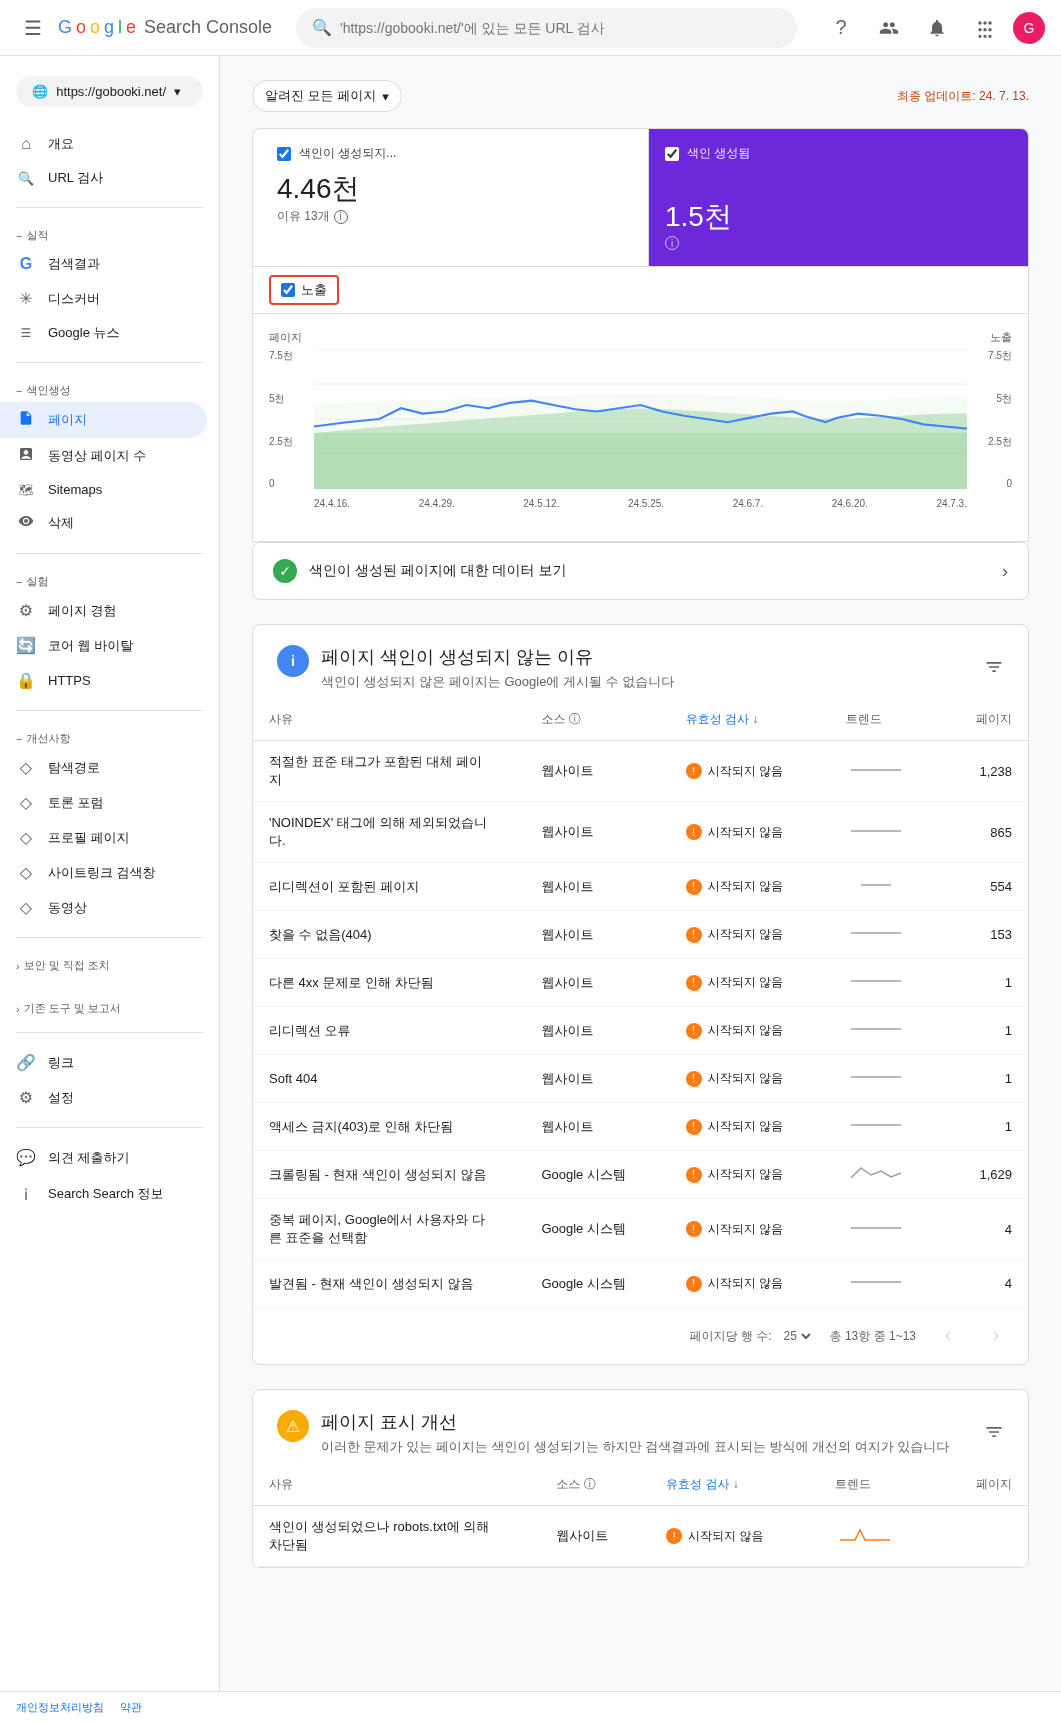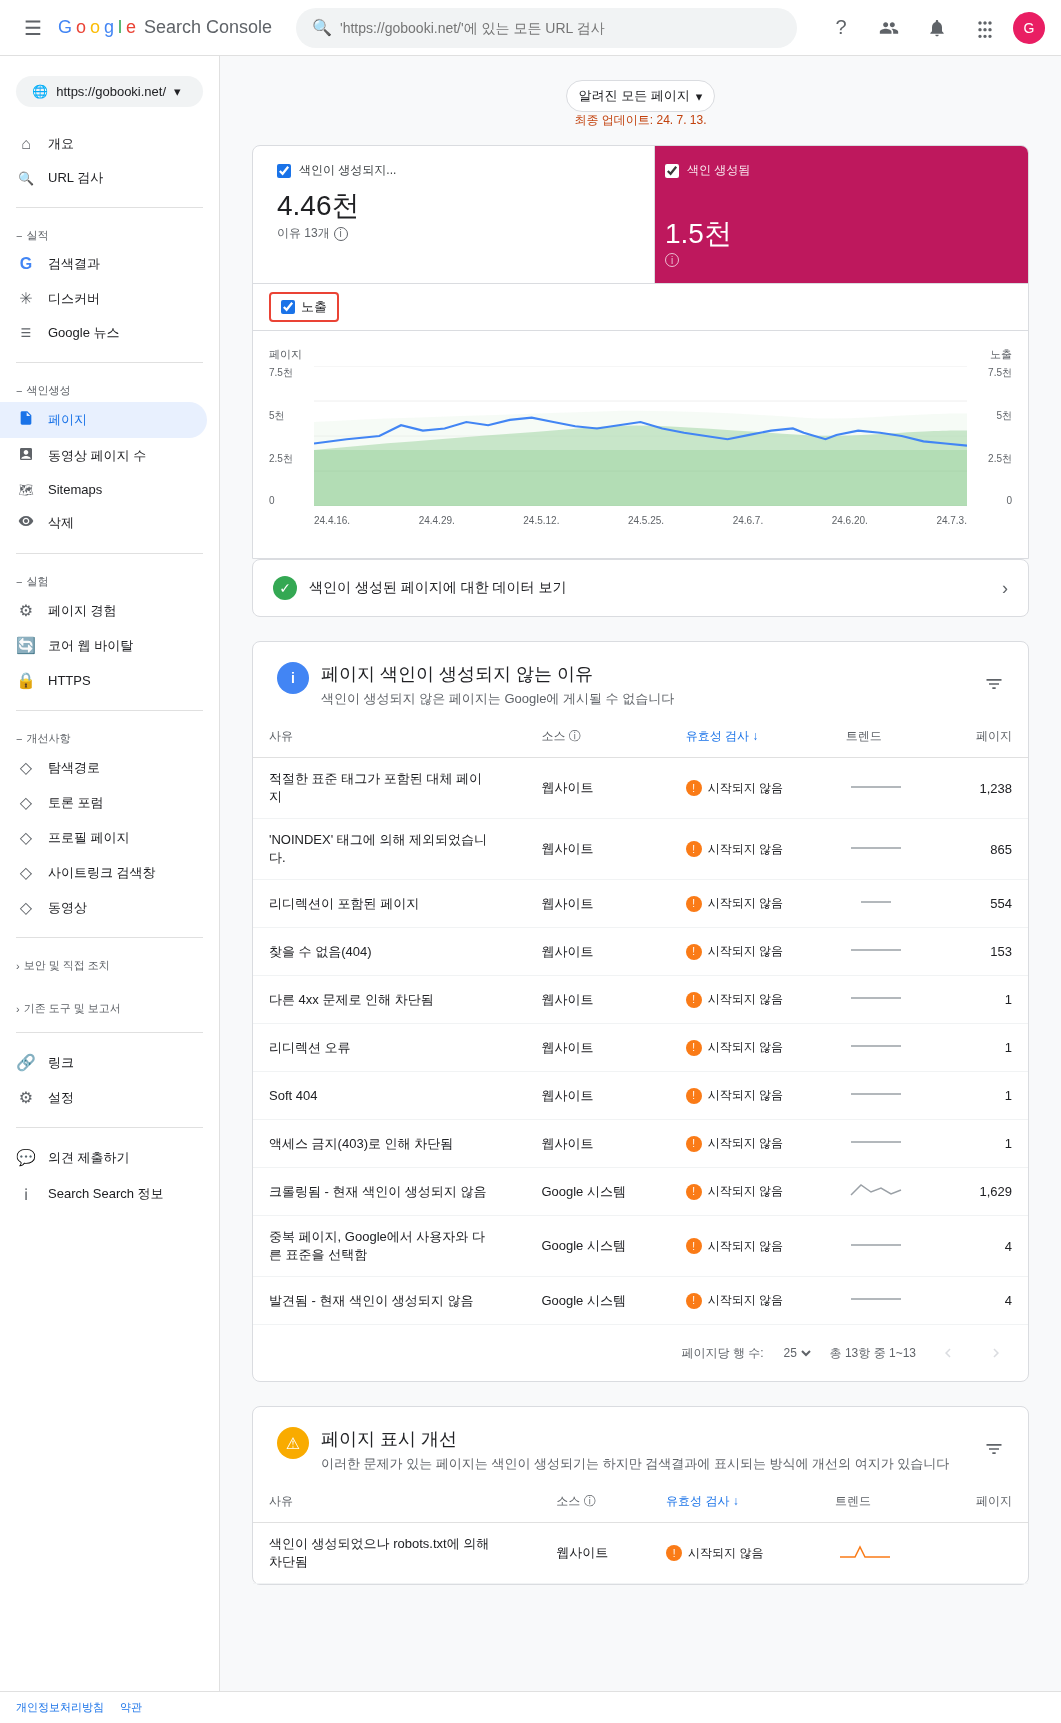--- a/index.html
+++ b/index.html
@@ -33,21 +33,21 @@
     
     .content { flex: 1; overflow-y: auto; padding: 0; background: #f8f9fa; }
     .content-inner { padding: 24px 32px; max-width: 900px; }
 
     
     .page-header { display: flex; align-items: center; justify-content: space-between; margin-bottom: 16px; }
     .page-title { font-size: 22px; font-weight: 400; color: #202124; }
     .export-btn { display: flex; align-items: center; gap: 6px; padding: 8px 16px; border: 1px solid #dadce0; border-radius: 4px; background: #fff; cursor: pointer; font-size: 13px; color: #3c4043; }
 
     
-    .filter-row { display: flex; align-items: center; justify-content: space-between; margin-bottom: 16px; flex-direction: column; }
+    .filter-row { display: flex; align-items: center; justify-content: space-between; margin-bottom: 16px; }
     .filter-btn { display: flex; align-items: center; gap: 6px; padding: 6px 12px; border: 1px solid #dadce0; border-radius: 20px; background: #fff; cursor: pointer; font-size: 13px; color: #202124; }
     .update-text { font-size: 12px; color: #c2410c; }
     .stat-checkbox { width: 14px; height: 14px; accent-color: #1a73e8; }
 
     
     .chart-container { background: #fff; border: 1px solid #dadce0; border-radius: 0 0 8px 8px; padding: 16px; margin-bottom: 16px; }
 
     
     .indexed-link { display: flex; align-items: center; justify-content: space-between; padding: 16px 20px; background: #fff; border: 1px solid #dadce0; border-radius: 8px; margin-bottom: 24px; cursor: pointer; }
     .indexed-link-left { display: flex; align-items: center; gap: 12px; font-size: 14px; color: #202124; }
@@ -62,21 +62,21 @@
     thead th.sorted { color: #1a73e8; }
     tbody tr { cursor: pointer; }
     tbody td { padding: 12px 16px; font-size: 13px; color: #202124; border-bottom: 1px solid #f1f3f4; vertical-align: middle; }
     .status-badge { display: flex; align-items: center; gap: 6px; font-size: 12px; }
     .status-dot { width: 16px; height: 16px; border-radius: 50%; display: flex; align-items: center; justify-content: center; font-size: 10px; color: white; flex-shrink: 0; }
     .status-warn { background: #fa7b17; }
     .count-cell { text-align: right; font-size: 13px; }
 
     
     .table-footer { display: flex; align-items: center; justify-content: flex-end; padding: 12px 16px; gap: 16px; font-size: 12px; color: #5f6368; }
-    .per-page { display: flex; align-items: center; gap: 16px; }
+    .per-page { display: flex; align-items: center; gap: 8px; }
     .per-page select { border: none; background: transparent; font-size: 12px; color: #5f6368; cursor: pointer; }
     .pagination-info { }
     .pagination-btn { width: 32px; height: 32px; display: flex; align-items: center; justify-content: center; cursor: pointer; border-radius: 50%; color: #5f6368; }
     .pagination-btn.disabled { color: #dadce0; cursor: default; }
 
     
     .bottom-footer { padding: 8px 16px; background: #fff; border-top: 1px solid #e0e0e0; font-size: 11px; color: #5f6368; display: flex; align-items: center; gap: 16px; position: fixed; bottom: 0; left: 0; right: 0; z-index: 100; }
     .bottom-footer a { color: #1a73e8; text-decoration: none; }
 
     .section-header-row { display: flex; align-items: center; justify-content: space-between; padding: 20px 24px 8px; }
@@ -320,21 +320,21 @@
               <input type="checkbox" checked="" class="stat-checkbox" style="">
               <span style="font-size:12px;color:#3c4043;">색인이 생성되지...</span>
             </div>
             <div style="font-size:28px;font-weight:400;color:#202124;">4.46천</div>
             <div style="font-size:12px;color:#5f6368;display:flex;align-items:center;gap:4px;">
               <span>이유 13개</span>
               <span style="width:14px;height:14px;border-radius:50%;border:1px solid #5f6368;display:inline-flex;align-items:center;justify-content:center;font-size:10px;">i</span>
             </div>
           </div>
 
-          <div style="flex:1; padding:16px 10px; background:#be185d; cursor:pointer;">
+          <div style="flex:1; padding:16px 16px; background:#6d28d9; cursor:pointer;">
             <div style="display:flex;align-items:center;gap:8px;margin-bottom:8px;">
               <input type="checkbox" checked="" class="stat-checkbox" style="accent-color: rgb(255, 255, 255);">
               <span style="font-size:12px;color:rgba(255,255,255,0.9);">색인 생성됨</span>
             </div>
             <div style="font-size:28px;font-weight:400;color:#fff;margin-top:36px;">1.5천</div>
             <div style="font-size:12px;color:rgba(255,255,255,0.7);display:flex;align-items:center;gap:4px;">
               <span style="width:14px;height:14px;border-radius:50%;border:1px solid rgba(255,255,255,0.7);display:inline-flex;align-items:center;justify-content:center;font-size:10px;color:rgba(255,255,255,0.7);">i</span>
             </div>
           </div>
         </div>

